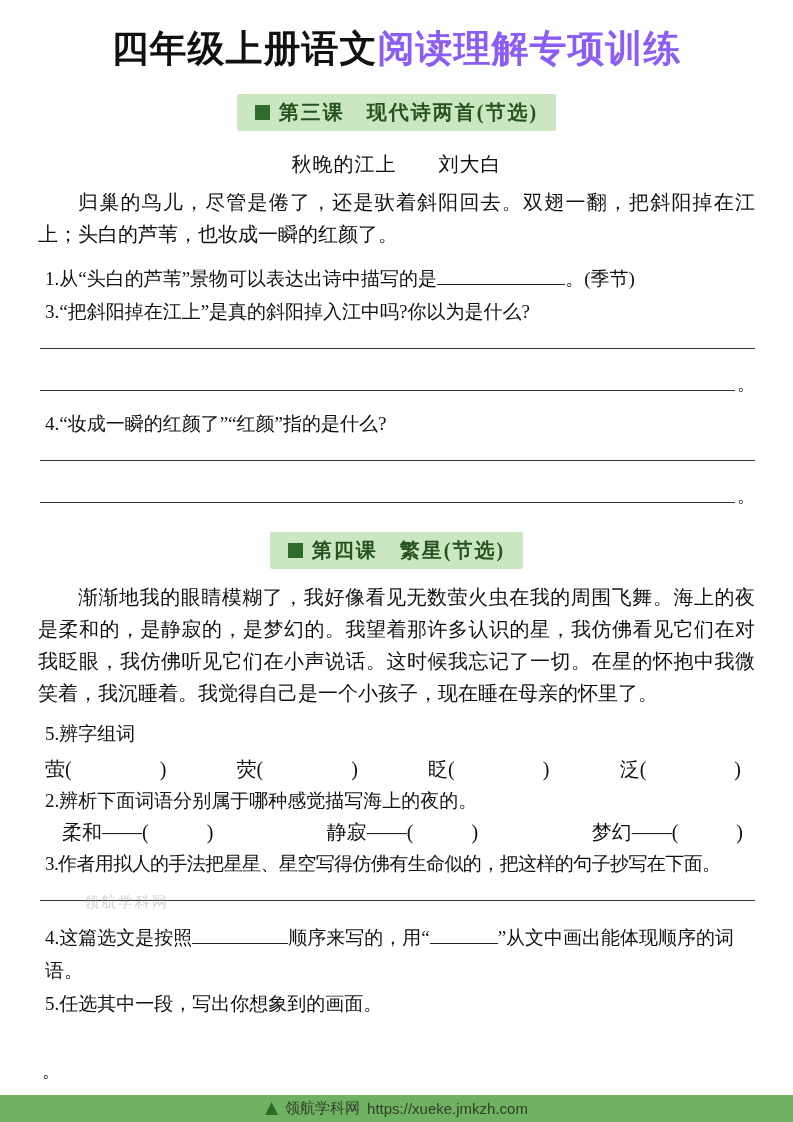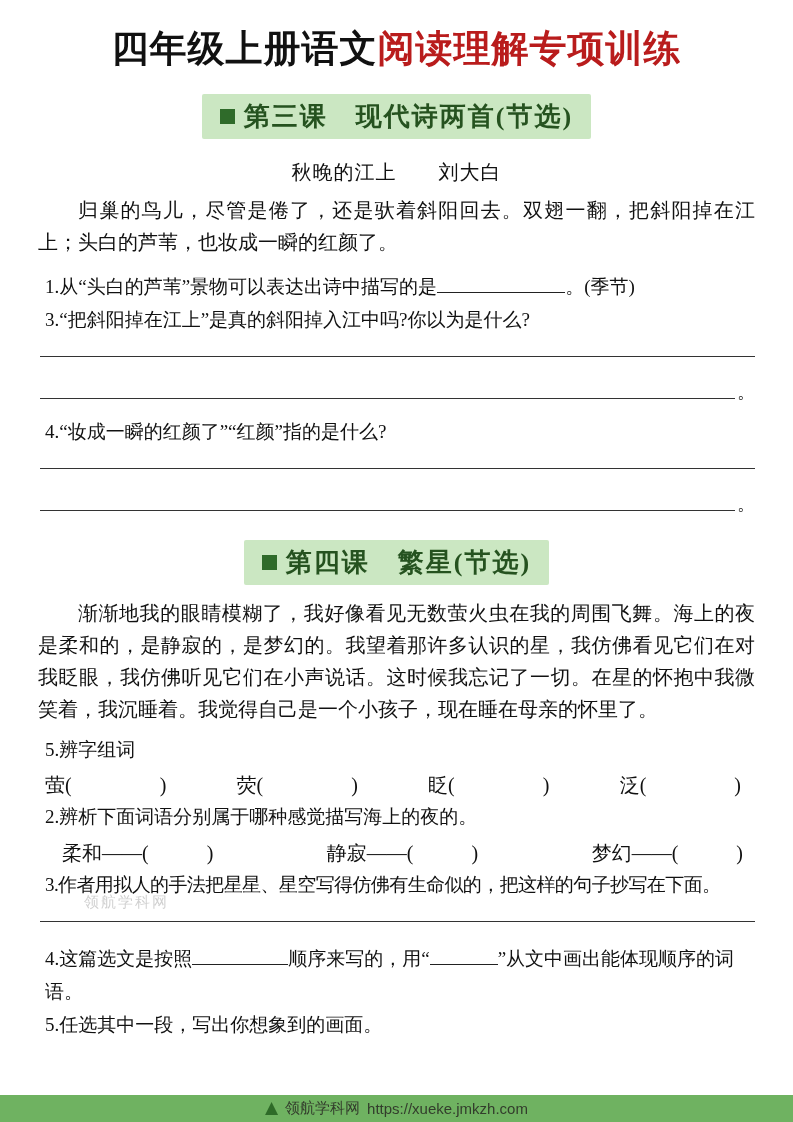--- a/index.html
+++ b/index.html
@@ -2,44 +2,44 @@
 <html><head>
 <meta charset="utf-8">
 <style>
   html,body{margin:0;padding:0;}
   body{width:793px;height:1122px;position:relative;background:#ffffff;color:#111;
        font-family:"Liberation Serif","DejaVu Serif",serif;overflow:hidden;}
   .page{padding:24px 38px 0 38px;box-sizing:border-box;}
 
   .main-title{margin:0;text-align:center;font-size:37px;font-weight:bold;letter-spacing:1px;
               font-family:"Liberation Sans","DejaVu Sans",sans-serif;white-space:nowrap;}
-  .title-red{color:#b91c1c;}
+  .title-red{color:#8b5cf6;}
 
   .header-wrap{text-align:center;margin-top:20px;}
   .section-header{display:inline-flex;align-items:center;gap:9px;background:#cbe7c2;color:#25521f;
-                  font-size:26px;font-weight:bold;padding:5px 18px;letter-spacing:2px;border-radius:2px;}
+                  font-size:20px;font-weight:bold;padding:5px 18px;letter-spacing:2px;border-radius:2px;}
   .header-bullet{width:15px;height:15px;background:#2f6b2a;display:inline-block;flex:0 0 auto;}
 
   .poem-title{text-align:center;font-size:20px;margin-top:20px;letter-spacing:1px;}
   .para{font-size:20px;line-height:32px;text-indent:2em;margin:8px 0 0 0;text-align:justify;}
 
   .question{font-size:19px;line-height:33px;margin:0;padding-left:7px;}
   .q-tight{letter-spacing:-0.6px;}
   .blank{display:inline-block;border-bottom:1.2px solid #222;height:17px;vertical-align:baseline;}
 
   .ansgroup{padding-left:2px;}
   .ansline{display:flex;align-items:flex-end;margin-top:28px;}
   .ansgroup .ansline:first-child{margin-top:18px;}
   .ansline .line{flex:1;border-bottom:1.2px solid #333;height:2px;}
   .ansline .p{font-size:18px;line-height:14px;margin-left:2px;}
   .ansline.single{margin-top:24px;}
   .ansline.big1{margin-top:44px !important;}
 
   .char-row{display:flex;justify-content:space-between;font-size:20px;line-height:30px;margin-top:4px;padding:0 14px 0 7px;}
-  .word-row{display:flex;justify-content:space-between;font-size:20px;line-height:30px;margin-top:5px;padding:0 12px 0 24px;}
+  .word-row{display:flex;justify-content:space-between;font-size:20px;line-height:30px;padding:0 12px 0 24px;}
   .gap90{display:inline-block;width:88px;}
   .gap60{display:inline-block;width:58px;}
 
   .mt8{margin-top:8px;} .mt12{margin-top:12px;} .mt16{margin-top:16px;}
   .mt20{margin-top:20px;} .mt22{margin-top:29px;}
 
   .watermark{position:absolute;left:84px;top:893px;font-size:15px;color:#999;opacity:.45;letter-spacing:2px;}
 
   .footer{position:absolute;left:0;bottom:0;width:793px;height:27px;background:#6fb261;
           display:flex;align-items:center;justify-content:center;gap:7px;

